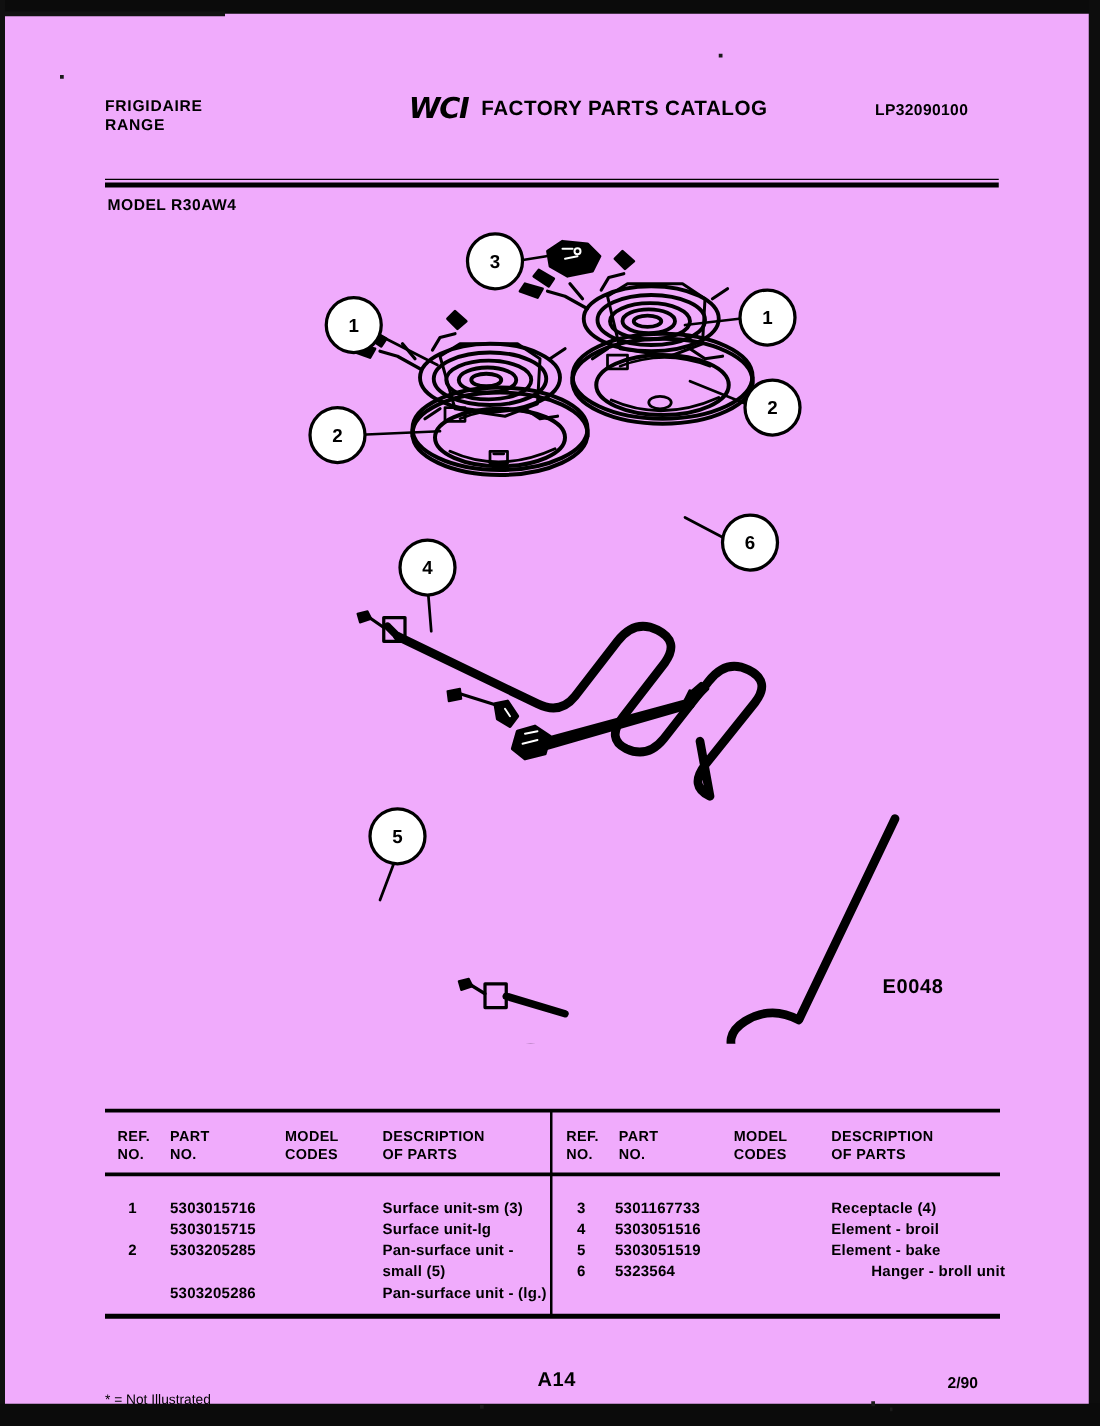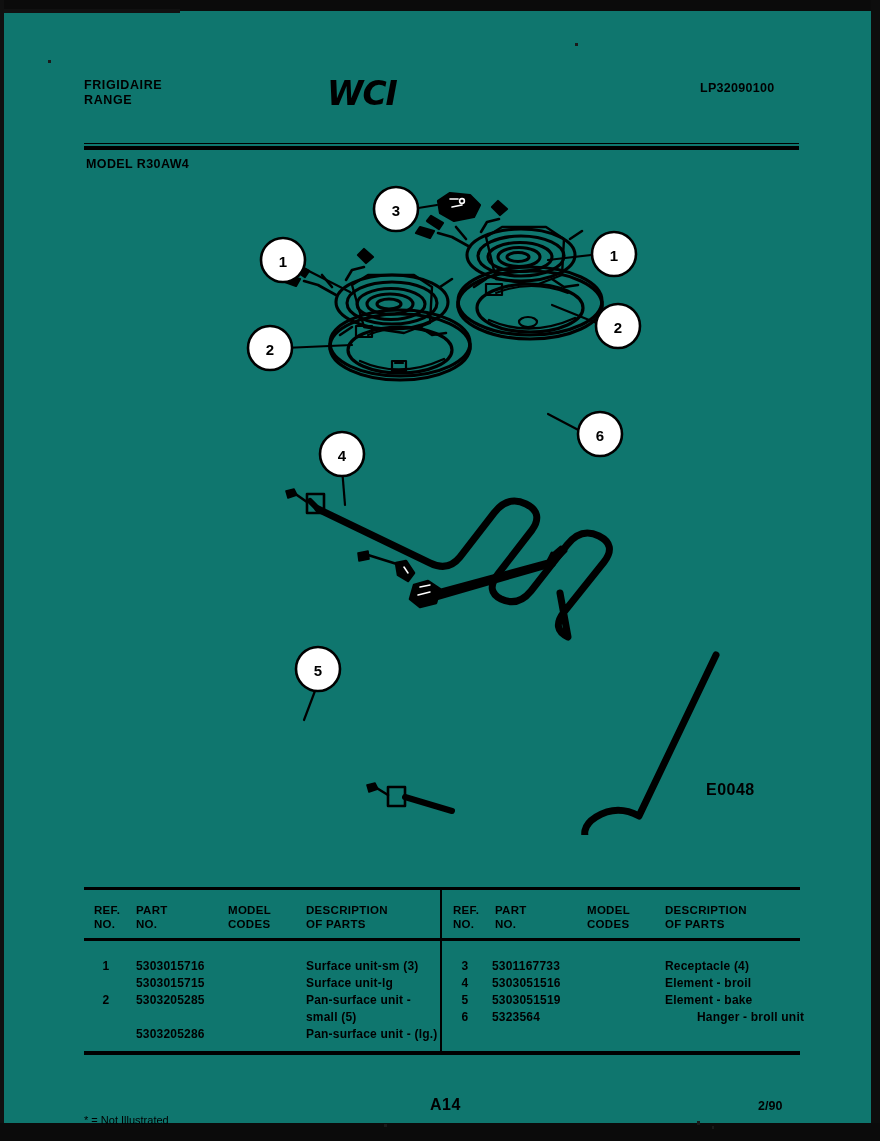--- a/index.html
+++ b/index.html
@@ -8,21 +8,21 @@
     background: #ffffff;
   }
   body {
     font-family: "Liberation Sans", sans-serif;
     -webkit-font-smoothing: none;
   }
   #page {
     position: relative;
     width: 880px;
     height: 1141px;
-    background: #0f766e;
+    background: #f0abfc;
     overflow: hidden;
   }
   
   .scan-edge-top {
     position: absolute;
     top: 0; left: 0;
     width: 880px; height: 11px;
     background: #0b0b0b;
   }
   .scan-edge-top2 {
@@ -57,21 +57,21 @@
     left: 84px; top: 78px;
     font-size: 12.5px;
     font-weight: bold;
     letter-spacing: 0.6px;
     line-height: 15px;
     color: #000;
   }
   .wci-logo {
     position: absolute;
     left: 327px; top: 74px;
-    font-size: 33px;
+    font-size: 23px;
     font-weight: bold;
     font-style: italic;
     letter-spacing: -1px;
     color: #000;
     font-family: "DejaVu Sans", sans-serif;
   }
   .catalog-title {
     position: absolute;
     left: 385px; top: 78px;
     font-size: 16.5px;
@@ -211,20 +211,21 @@
   <div class="speck" style="left:384px;top:1124px;width:3px;height:3px;"></div>
   <div class="speck" style="left:697px;top:1121px;width:3px;height:4px;"></div>
   <div class="speck" style="left:712px;top:1126px;width:2px;height:3px;"></div>
 
   <div class="brand">
     <div>FRIGIDAIRE</div>
     <div>RANGE</div>
   </div>
 
   <div class="wci-logo">WCI</div>
+  <div class="catalog-title">FACTORY PARTS CATALOG</div>
   <div class="catalog-number">LP32090100</div>
 
   <div class="hdr-rule-thin"></div>
   <div class="hdr-rule"></div>
   <div class="model-line">MODEL R30AW4</div>
 
   <svg id="illustration" viewBox="0 0 880 660" xmlns="http://www.w3.org/2000/svg">
 
     <g fill="none" stroke="#000" stroke-linecap="round" stroke-linejoin="round">
 

